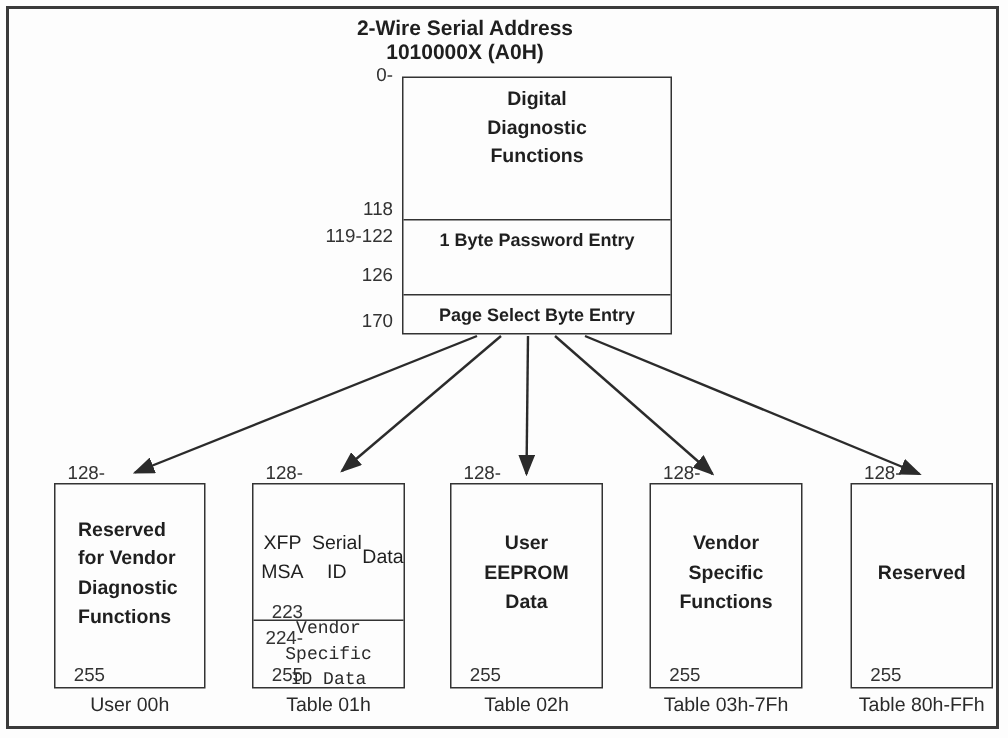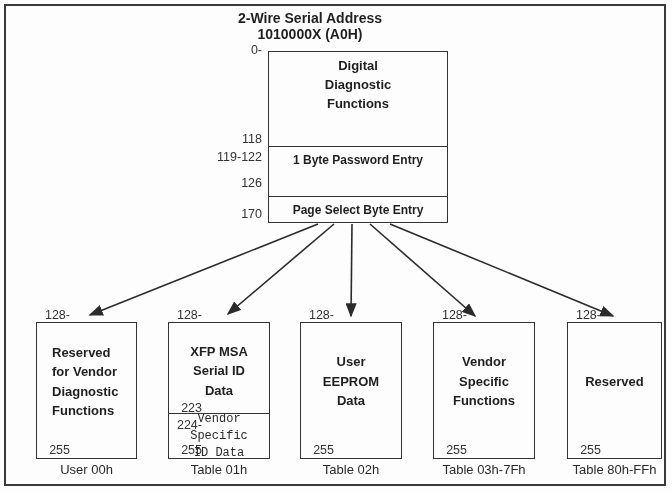--- a/index.html
+++ b/index.html
@@ -55,22 +55,22 @@
   }
   .tbox .body{
     height:100%;box-sizing:border-box;padding-bottom:18px;
     display:flex;flex-direction:column;justify-content:center;align-items:center;
     font-weight:bold;font-size:13px;line-height:19.5px;color:#1f1f1f;
     text-align:center;
   }
   .tbox .body.left{align-items:flex-start;padding-left:15px;text-align:left;}
   .tbox .upper{
     height:90px;box-sizing:border-box;padding-top:6px;
-    display:flex;flex-direction:column;justify-content:center;align-items:center;
-    font-weight:bold;font-size:13px;line-height:19.5px;color:#1f1f1f;text-align:center;
+    display:flex;flex-direction:row;justify-content:center;align-items:center;
+    font-weight:normal;font-size:13px;line-height:19.5px;color:#1f1f1f;text-align:center;
   }
   .tbox .sub{
     height:45.5px;box-sizing:border-box;border-top:1.5px solid #333;
     display:flex;flex-direction:column;justify-content:center;align-items:center;
     font-weight:normal;font-size:12px;line-height:17px;color:#2a2a2a;text-align:center;font-family:Liberation Mono, monospace;
   }
   .caption{
     position:absolute;top:462px;height:16px;
     text-align:center;font-size:13px;color:#2a2a2a;
   }

